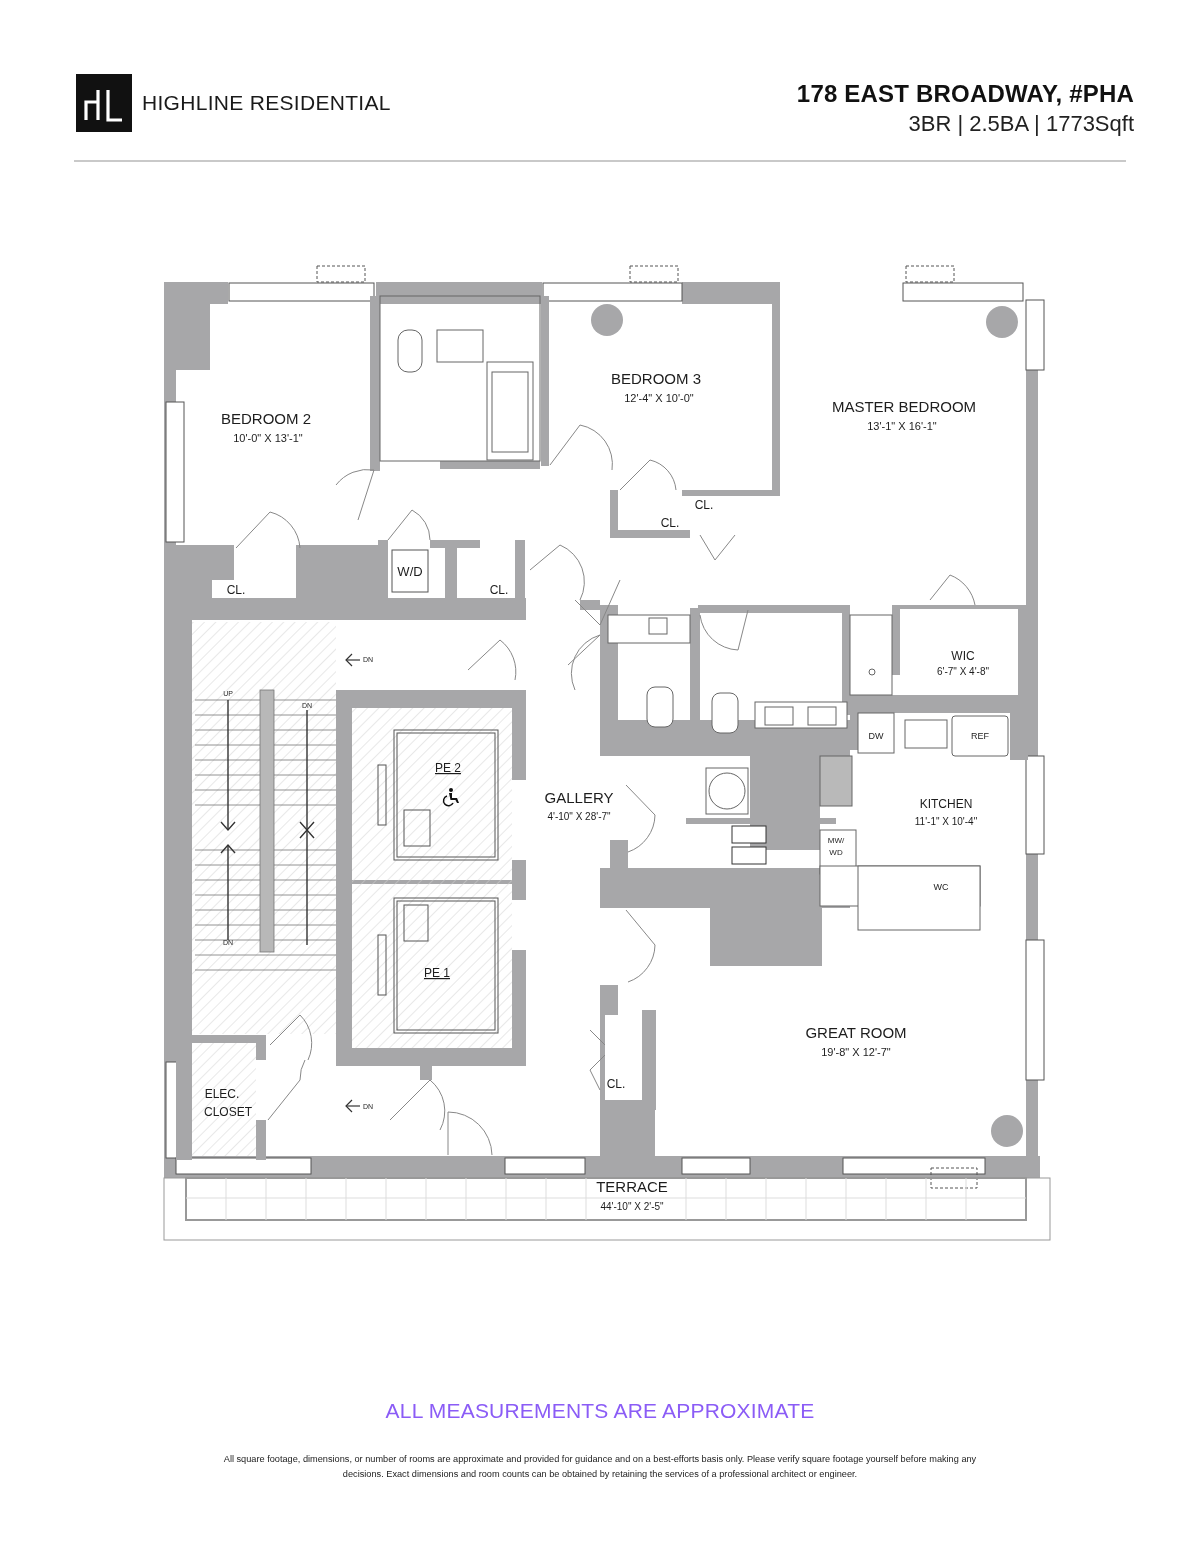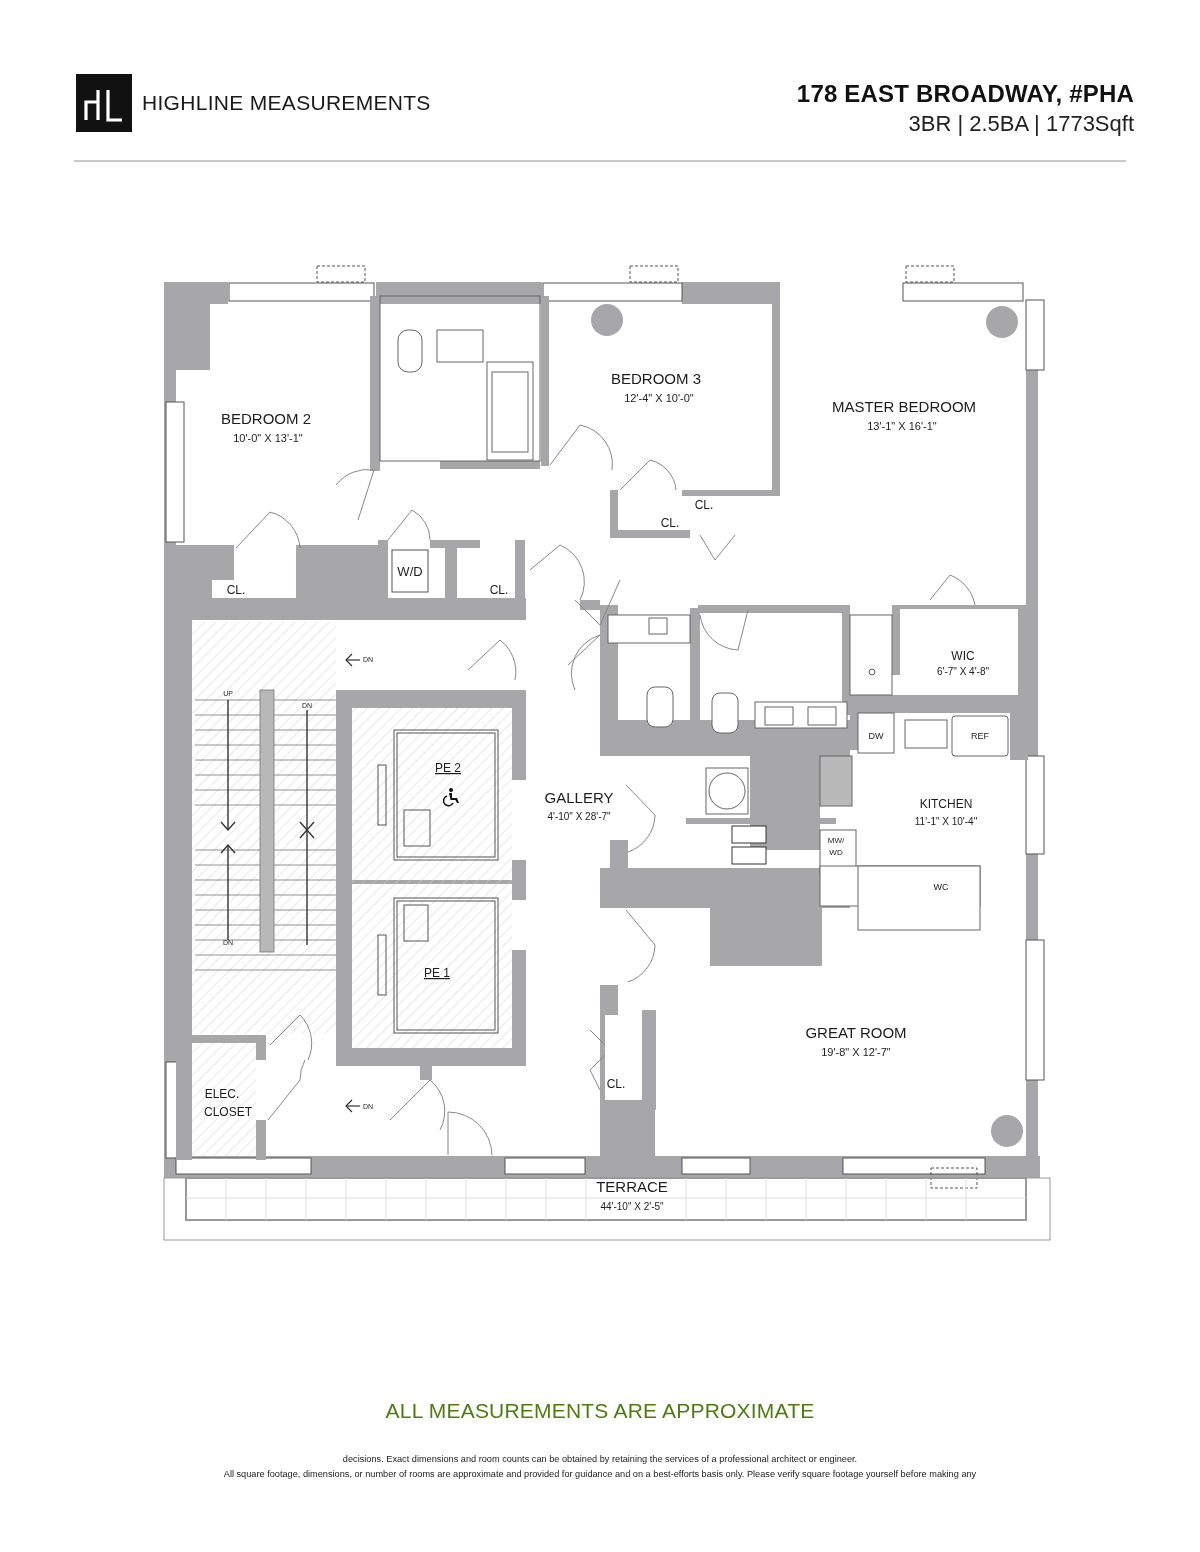--- a/index.html
+++ b/index.html
@@ -6,32 +6,32 @@
   body { width:1200px; height:1552px; position:relative; font-family:"DejaVu Sans", sans-serif; color:#1a1a1a; overflow:hidden; }
   .logo-box { position:absolute; left:76px; top:74px; width:56px; height:58px; background:#111; }
   .logo-box svg { display:block; }
   .brand { position:absolute; left:142px; top:91px; font-family:"Liberation Sans", sans-serif; font-size:21px; letter-spacing:0.3px; color:#1a1a1a; }
   .addr { position:absolute; right:66px; top:80px; text-align:right; font-family:"Liberation Sans", sans-serif; }
   .addr .title { font-weight:bold; font-size:24px; letter-spacing:0.2px; color:#111; line-height:28px; }
   .addr .specs { font-size:22px; color:#222; line-height:28px; margin-top:2px; }
   .rule { position:absolute; left:74px; top:160px; width:1052px; height:2px; background:#c9c9c9; }
   .plan { position:absolute; left:0; top:0; }
   .lbl { font-family:"Liberation Sans", sans-serif; fill:#1d1d1d; }
-  .disclaimer-head { position:absolute; left:0; width:1200px; top:1399px; text-align:center; font-family:"Liberation Sans", sans-serif; font-size:21px; color:#4d7c0f; letter-spacing:0.2px; }
+  .disclaimer-head { position:absolute; left:0; width:1200px; top:1399px; text-align:center; font-family:"Liberation Sans", sans-serif; font-size:21px; color:#8b5cf6; letter-spacing:0.2px; }
   .disclaimer { position:absolute; left:90px; width:1020px; top:1452px; text-align:center; font-family:"Liberation Sans", sans-serif; font-size:9.2px; line-height:15px; color:#222; }
 </style>
 </head>
 <body>
 
 <div class="logo-box">
   <svg width="56" height="58" viewBox="0 0 56 58">
     <path d="M10 46 V28 H22 V16 M22 28 V46 M32 16 V46 H46" stroke="#ffffff" stroke-width="3.2" fill="none"></path>
   </svg>
 </div>
-<div class="brand">HIGHLINE MEASUREMENTS</div>
+<div class="brand">HIGHLINE RESIDENTIAL</div>
 
 <div class="addr">
   <div class="title">178 EAST BROADWAY, #PHA</div>
   <div class="specs">3BR | 2.5BA | 1773Sqft</div>
 </div>
 <div class="rule"></div>
 
 <svg class="plan" width="1200" height="1552" viewBox="0 0 1200 1552">
   <defs>
     <pattern id="hatch" width="8" height="8" patternUnits="userSpaceOnUse" patternTransform="rotate(45)">
@@ -324,15 +324,15 @@
   <g stroke="#333" stroke-width="1.2" fill="none">
     <polyline points="352,654 346,660 352,666"></polyline>
       <line x1="346" y1="660" x2="360" y2="660"></line>
     <polyline points="352,1100 346,1106 352,1112"></polyline>
       <line x1="346" y1="1106" x2="360" y2="1106"></line>
   </g>
 </svg>
 
 <div class="disclaimer-head">ALL MEASUREMENTS ARE APPROXIMATE</div>
 <div class="disclaimer">
+  <div>All square footage, dimensions, or number of rooms are approximate and provided for guidance and on a best-efforts basis only. Please verify square footage yourself before making any</div>
   <div>decisions. Exact dimensions and room counts can be obtained by retaining the services of a professional architect or engineer.</div>
-  <div>All square footage, dimensions, or number of rooms are approximate and provided for guidance and on a best-efforts basis only. Please verify square footage yourself before making any</div>
 </div>
 
 </body></html>

